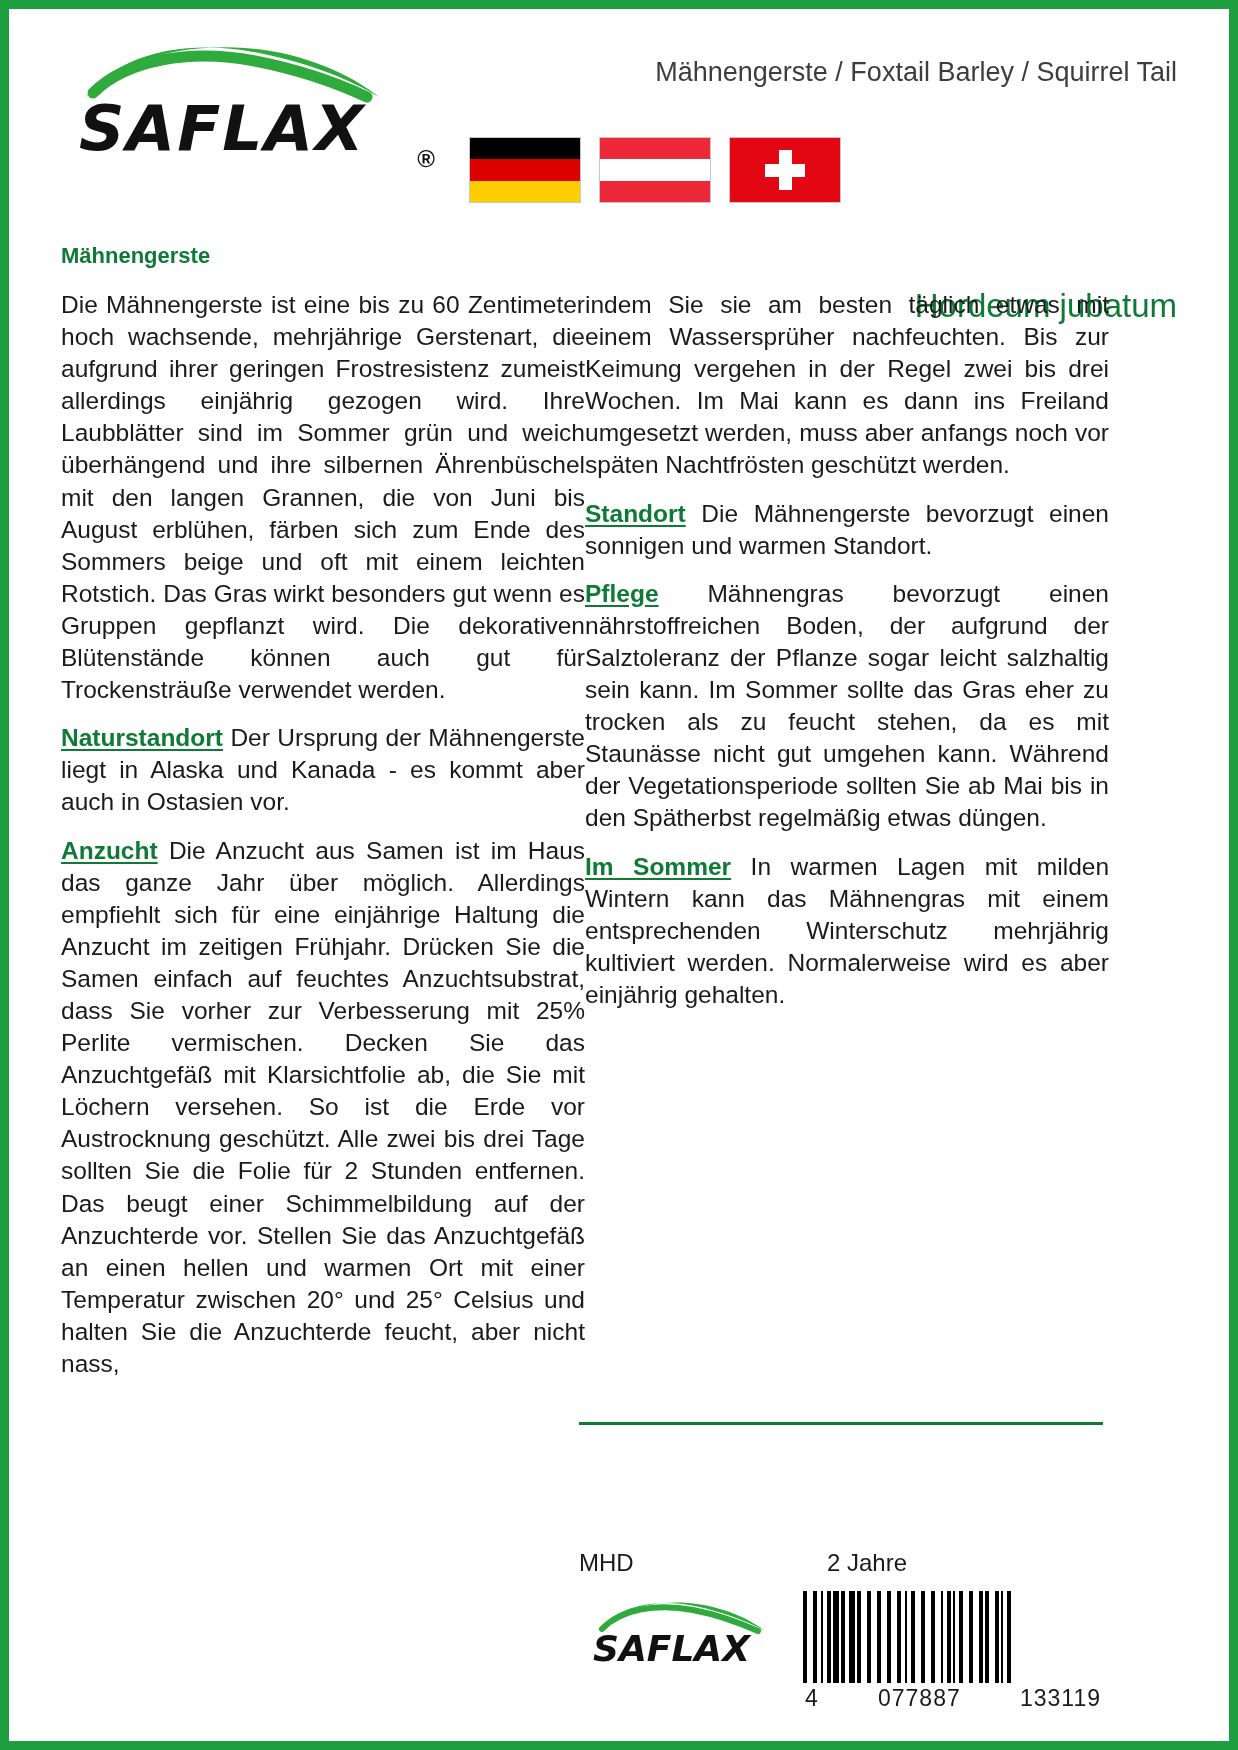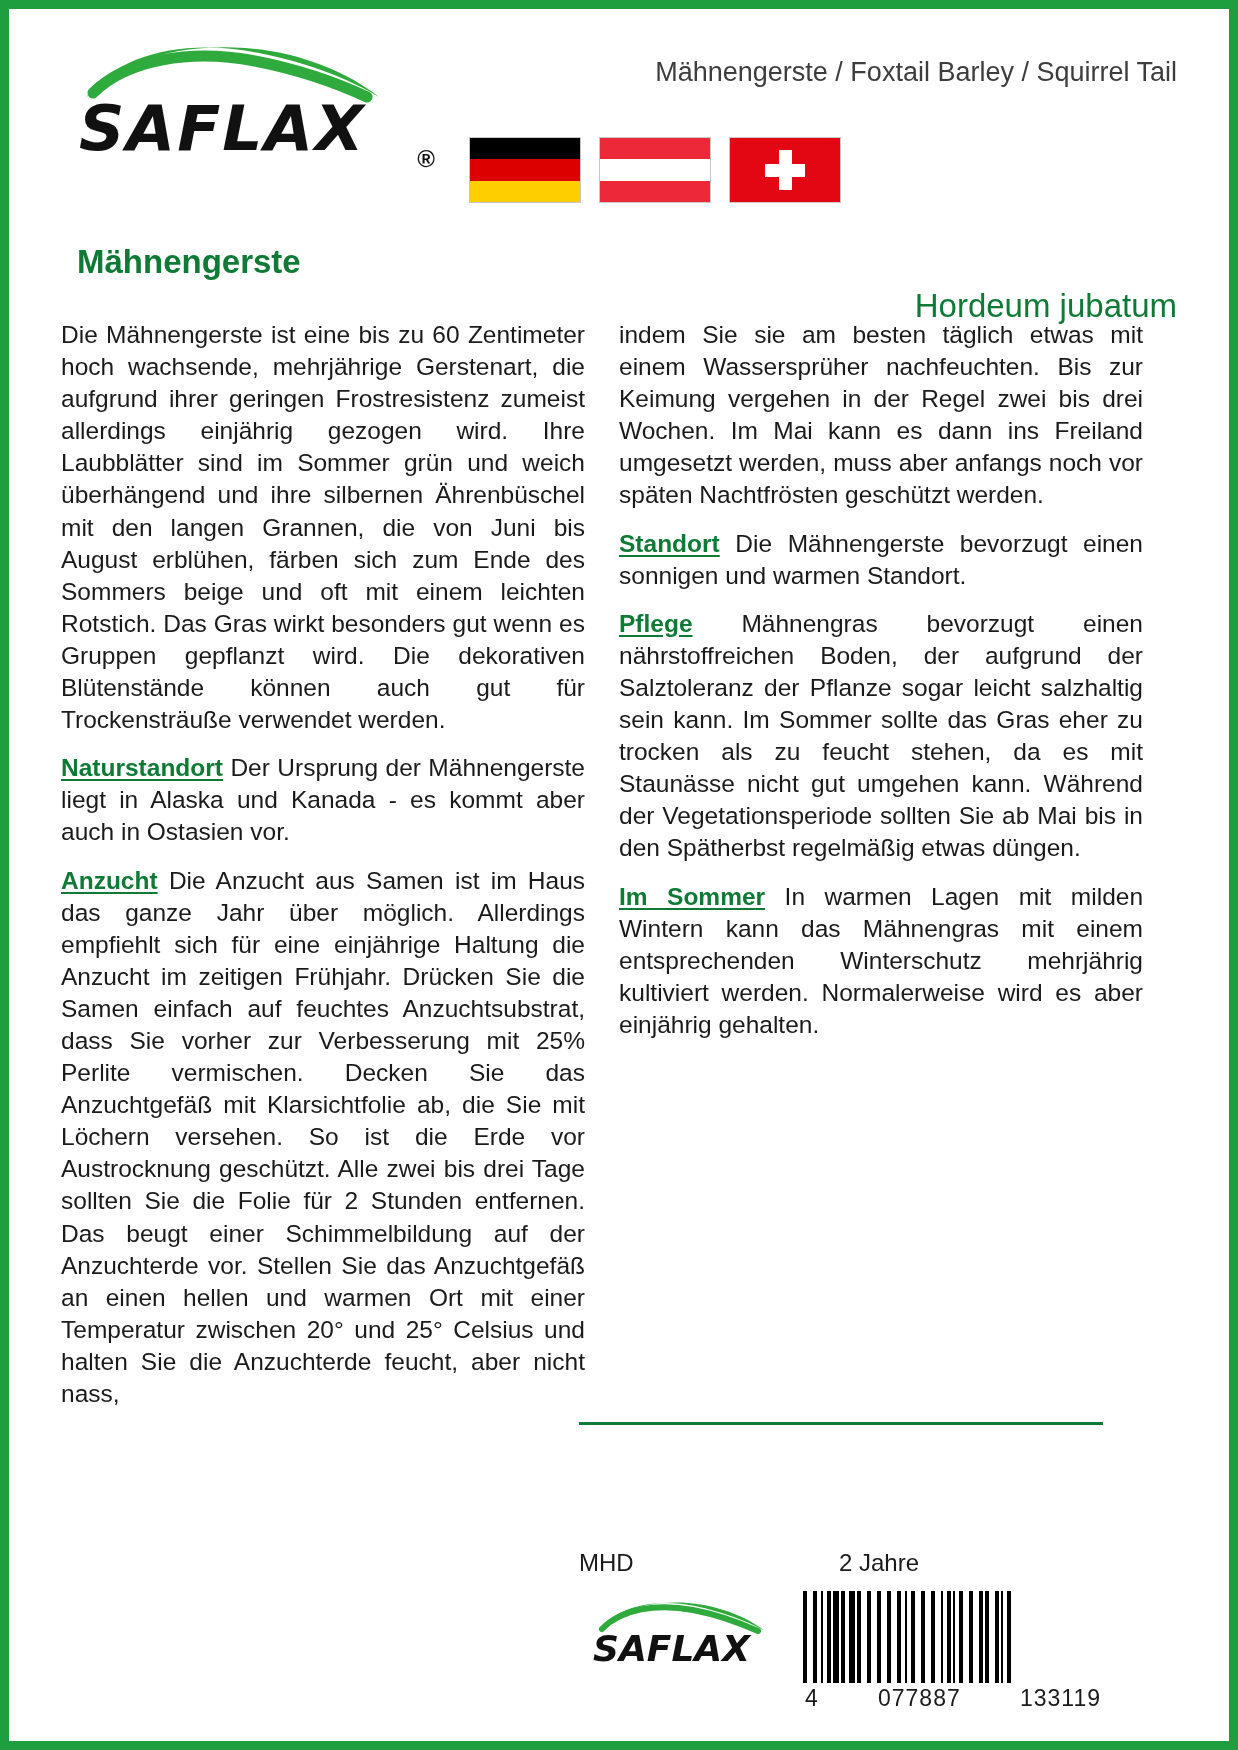--- a/index.html
+++ b/index.html
@@ -99,39 +99,37 @@
     white-space: nowrap;
   }
 
   
   .title-row {
     position: relative;
     margin-top: 36px;
     height: 46px;
   }
   .plant-title {
-    font-size: 33px;
+    font-size: 22px;
     font-weight: bold;
     color: #0f7a35;
-    margin: 16px;
+    margin: 0;
   }
   .latin-name {
     position: absolute;
     right: 8px;
     top: 44px;
     font-size: 33px;
     color: #0f7a35;
   }
 
   
   .columns {
     position: relative;
-    margin-top: 30px;
-    display: flex;
-    gap: 34px;
+    display: flex;
   }
   .col {
     width: 524px;
   }
   .col p {
     margin: 0 0 16px 0;
     font-size: 24.5px;
     line-height: 1.31;
     text-align: justify;
     color: #1a1a1a;
@@ -157,21 +155,20 @@
     margin-bottom: 124px;
   }
   .meta {
     display: block;
     font-size: 24px;
     color: #1a1a1a;
   }
   .meta-row {
     display: flex;
     margin-bottom: 10px;
-    gap: 12px;
   }
   .meta-label { width: 248px; }
   .meta-value { }
 
   .footer-bottom {
     position: relative;
     height: 140px;
     margin-top: 14px;
   }
   .mini-brand {

